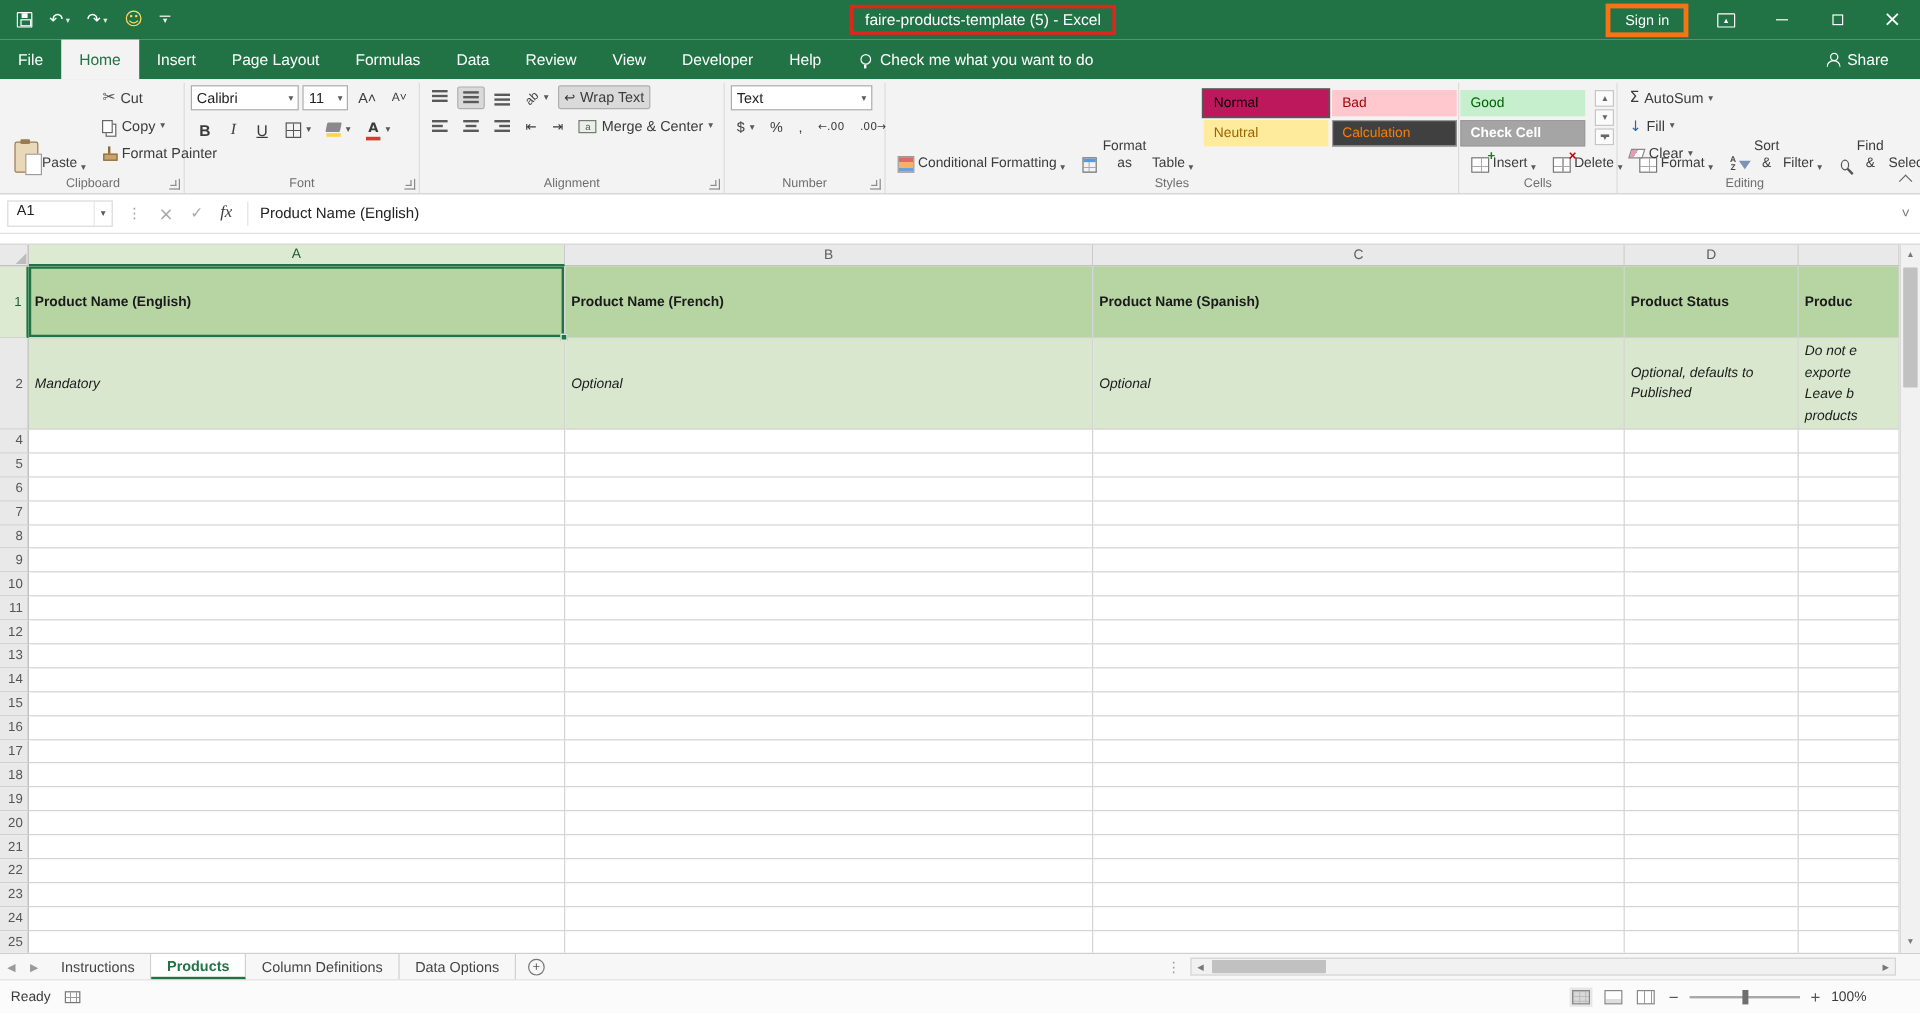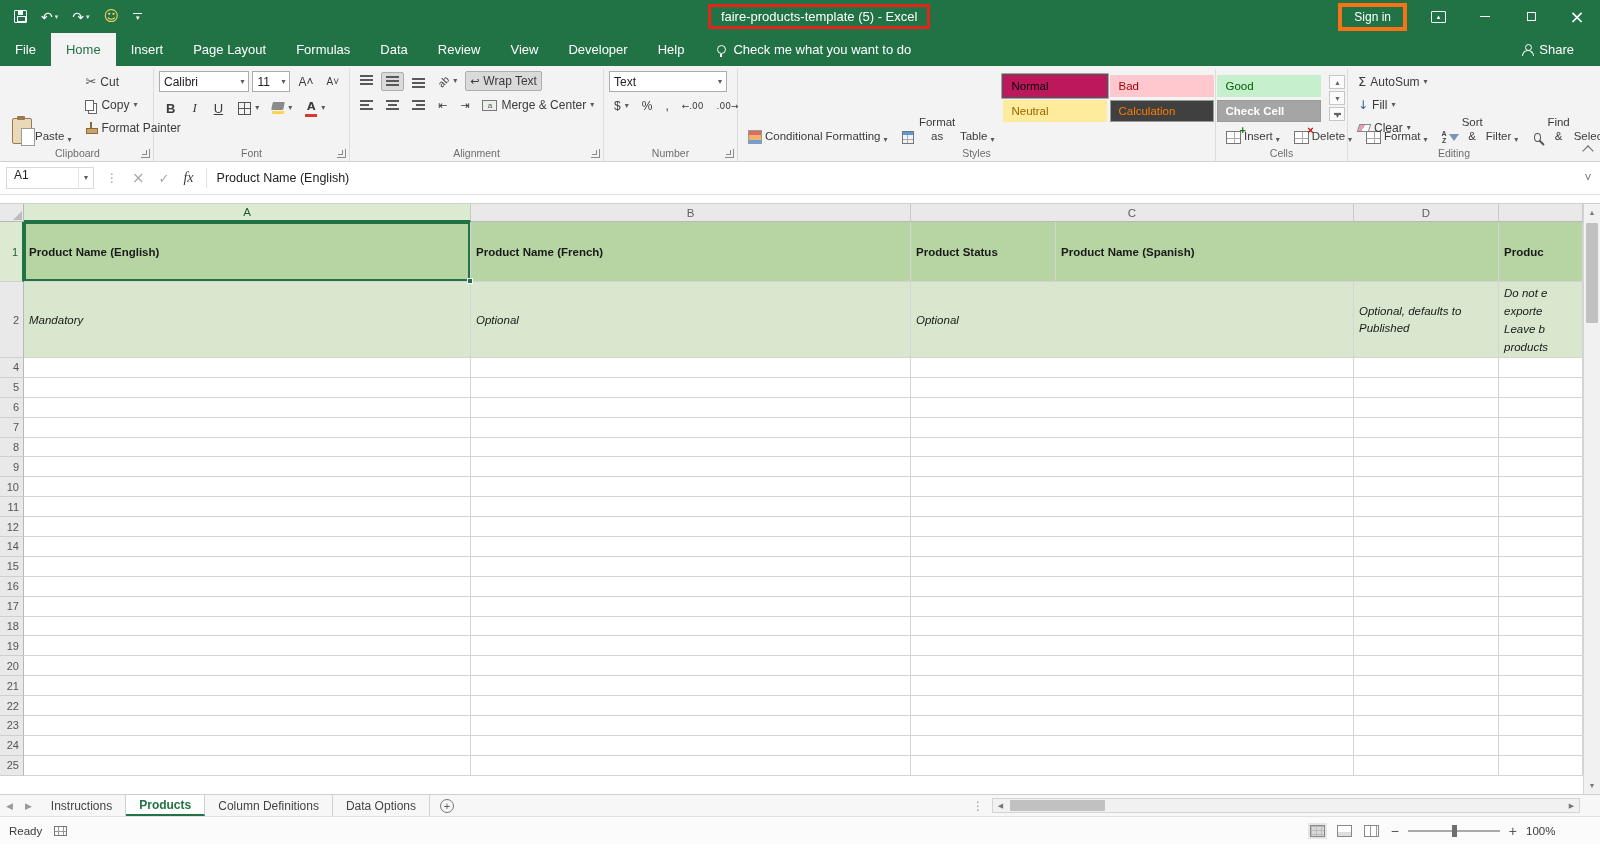--- a/index.html
+++ b/index.html
@@ -559,22 +559,22 @@
       <span class="ch w-e"></span>
     </div>
     <div class="rows">
       <div class="grow h1">
         <span class="rn selrow">1</span>
         <span class="cell w-a g1 sel-cell">
             <span>Product Name (English)</span>
             <span class="fill-handle"></span>
           </span>
         <span class="cell w-b g1">Product Name (French)</span>
+        <span class="cell w-c g1">Product Name (Spanish)</span>
         <span class="cell w-d g1">Product Status</span>
-        <span class="cell w-c g1">Product Name (Spanish)</span>
         <span class="cell w-e g1">Produc</span>
       </div>
       <div class="grow h2">
         <span class="rn">2</span>
         <span class="cell w-a g2">Mandatory</span>
         <span class="cell w-b g2">Optional</span>
         <span class="cell w-c g2">Optional</span>
         <span class="cell w-d g2 wrapcell">Optional, defaults to Published</span>
         <span class="cell w-e g2 linescell">
           <span>Do not e</span>
@@ -658,20 +658,28 @@
 
   <div class="grow he">
     <span class="rn">12</span>
     <span class="cell w-a"></span>
     <span class="cell w-b"></span>
     <span class="cell w-c"></span>
     <span class="cell w-d"></span>
     <span class="cell w-e"></span>
   </div>
 
+  <div class="grow he">
+    <span class="rn">13</span>
+    <span class="cell w-a"></span>
+    <span class="cell w-b"></span>
+    <span class="cell w-c"></span>
+    <span class="cell w-d"></span>
+    <span class="cell w-e"></span>
+  </div>
 
   <div class="grow he">
     <span class="rn">14</span>
     <span class="cell w-a"></span>
     <span class="cell w-b"></span>
     <span class="cell w-c"></span>
     <span class="cell w-d"></span>
     <span class="cell w-e"></span>
   </div>
 

